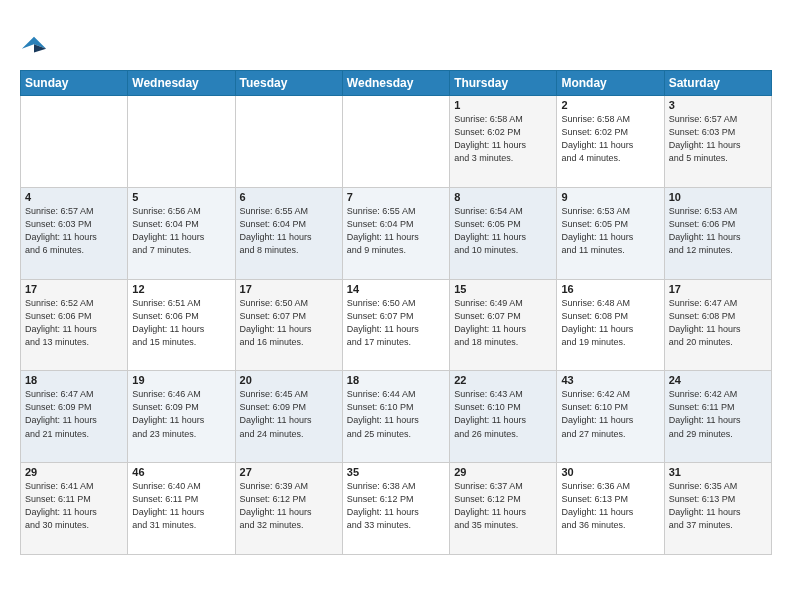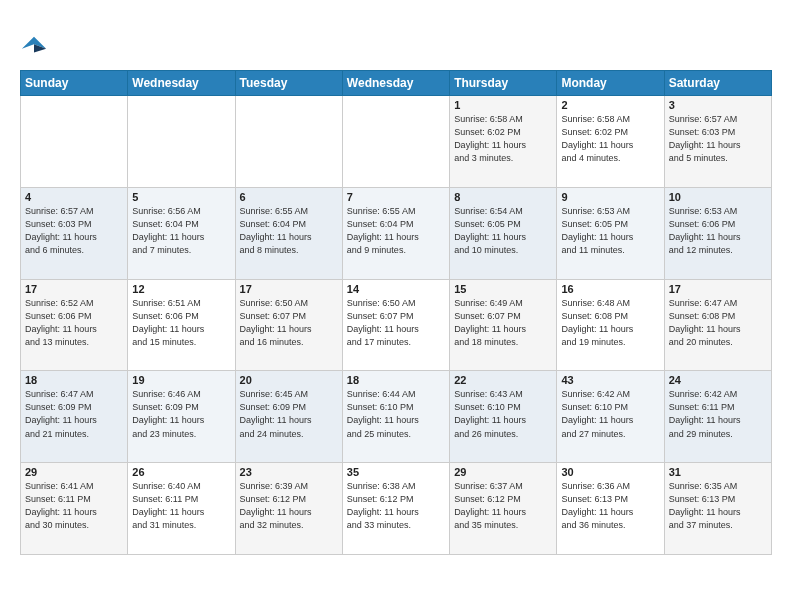--- a/index.html
+++ b/index.html
@@ -246,25 +246,25 @@
             <span class="day-num">24</span>
             <div class="day-info">Sunrise: 6:42 AM<br>Sunset: 6:11 PM<br>Daylight: 11 hours<br>and 29 minutes.</div>
           </td>
         </tr>
         <tr>
           <td>
             <span class="day-num">29</span>
             <div class="day-info">Sunrise: 6:41 AM<br>Sunset: 6:11 PM<br>Daylight: 11 hours<br>and 30 minutes.</div>
           </td>
           <td>
-            <span class="day-num">26</span>
+            <span class="day-num">46</span>
             <div class="day-info">Sunrise: 6:40 AM<br>Sunset: 6:11 PM<br>Daylight: 11 hours<br>and 31 minutes.</div>
           </td>
           <td>
-            <span class="day-num">23</span>
+            <span class="day-num">27</span>
             <div class="day-info">Sunrise: 6:39 AM<br>Sunset: 6:12 PM<br>Daylight: 11 hours<br>and 32 minutes.</div>
           </td>
           <td>
             <span class="day-num">35</span>
             <div class="day-info">Sunrise: 6:38 AM<br>Sunset: 6:12 PM<br>Daylight: 11 hours<br>and 33 minutes.</div>
           </td>
           <td>
             <span class="day-num">29</span>
             <div class="day-info">Sunrise: 6:37 AM<br>Sunset: 6:12 PM<br>Daylight: 11 hours<br>and 35 minutes.</div>
           </td>

